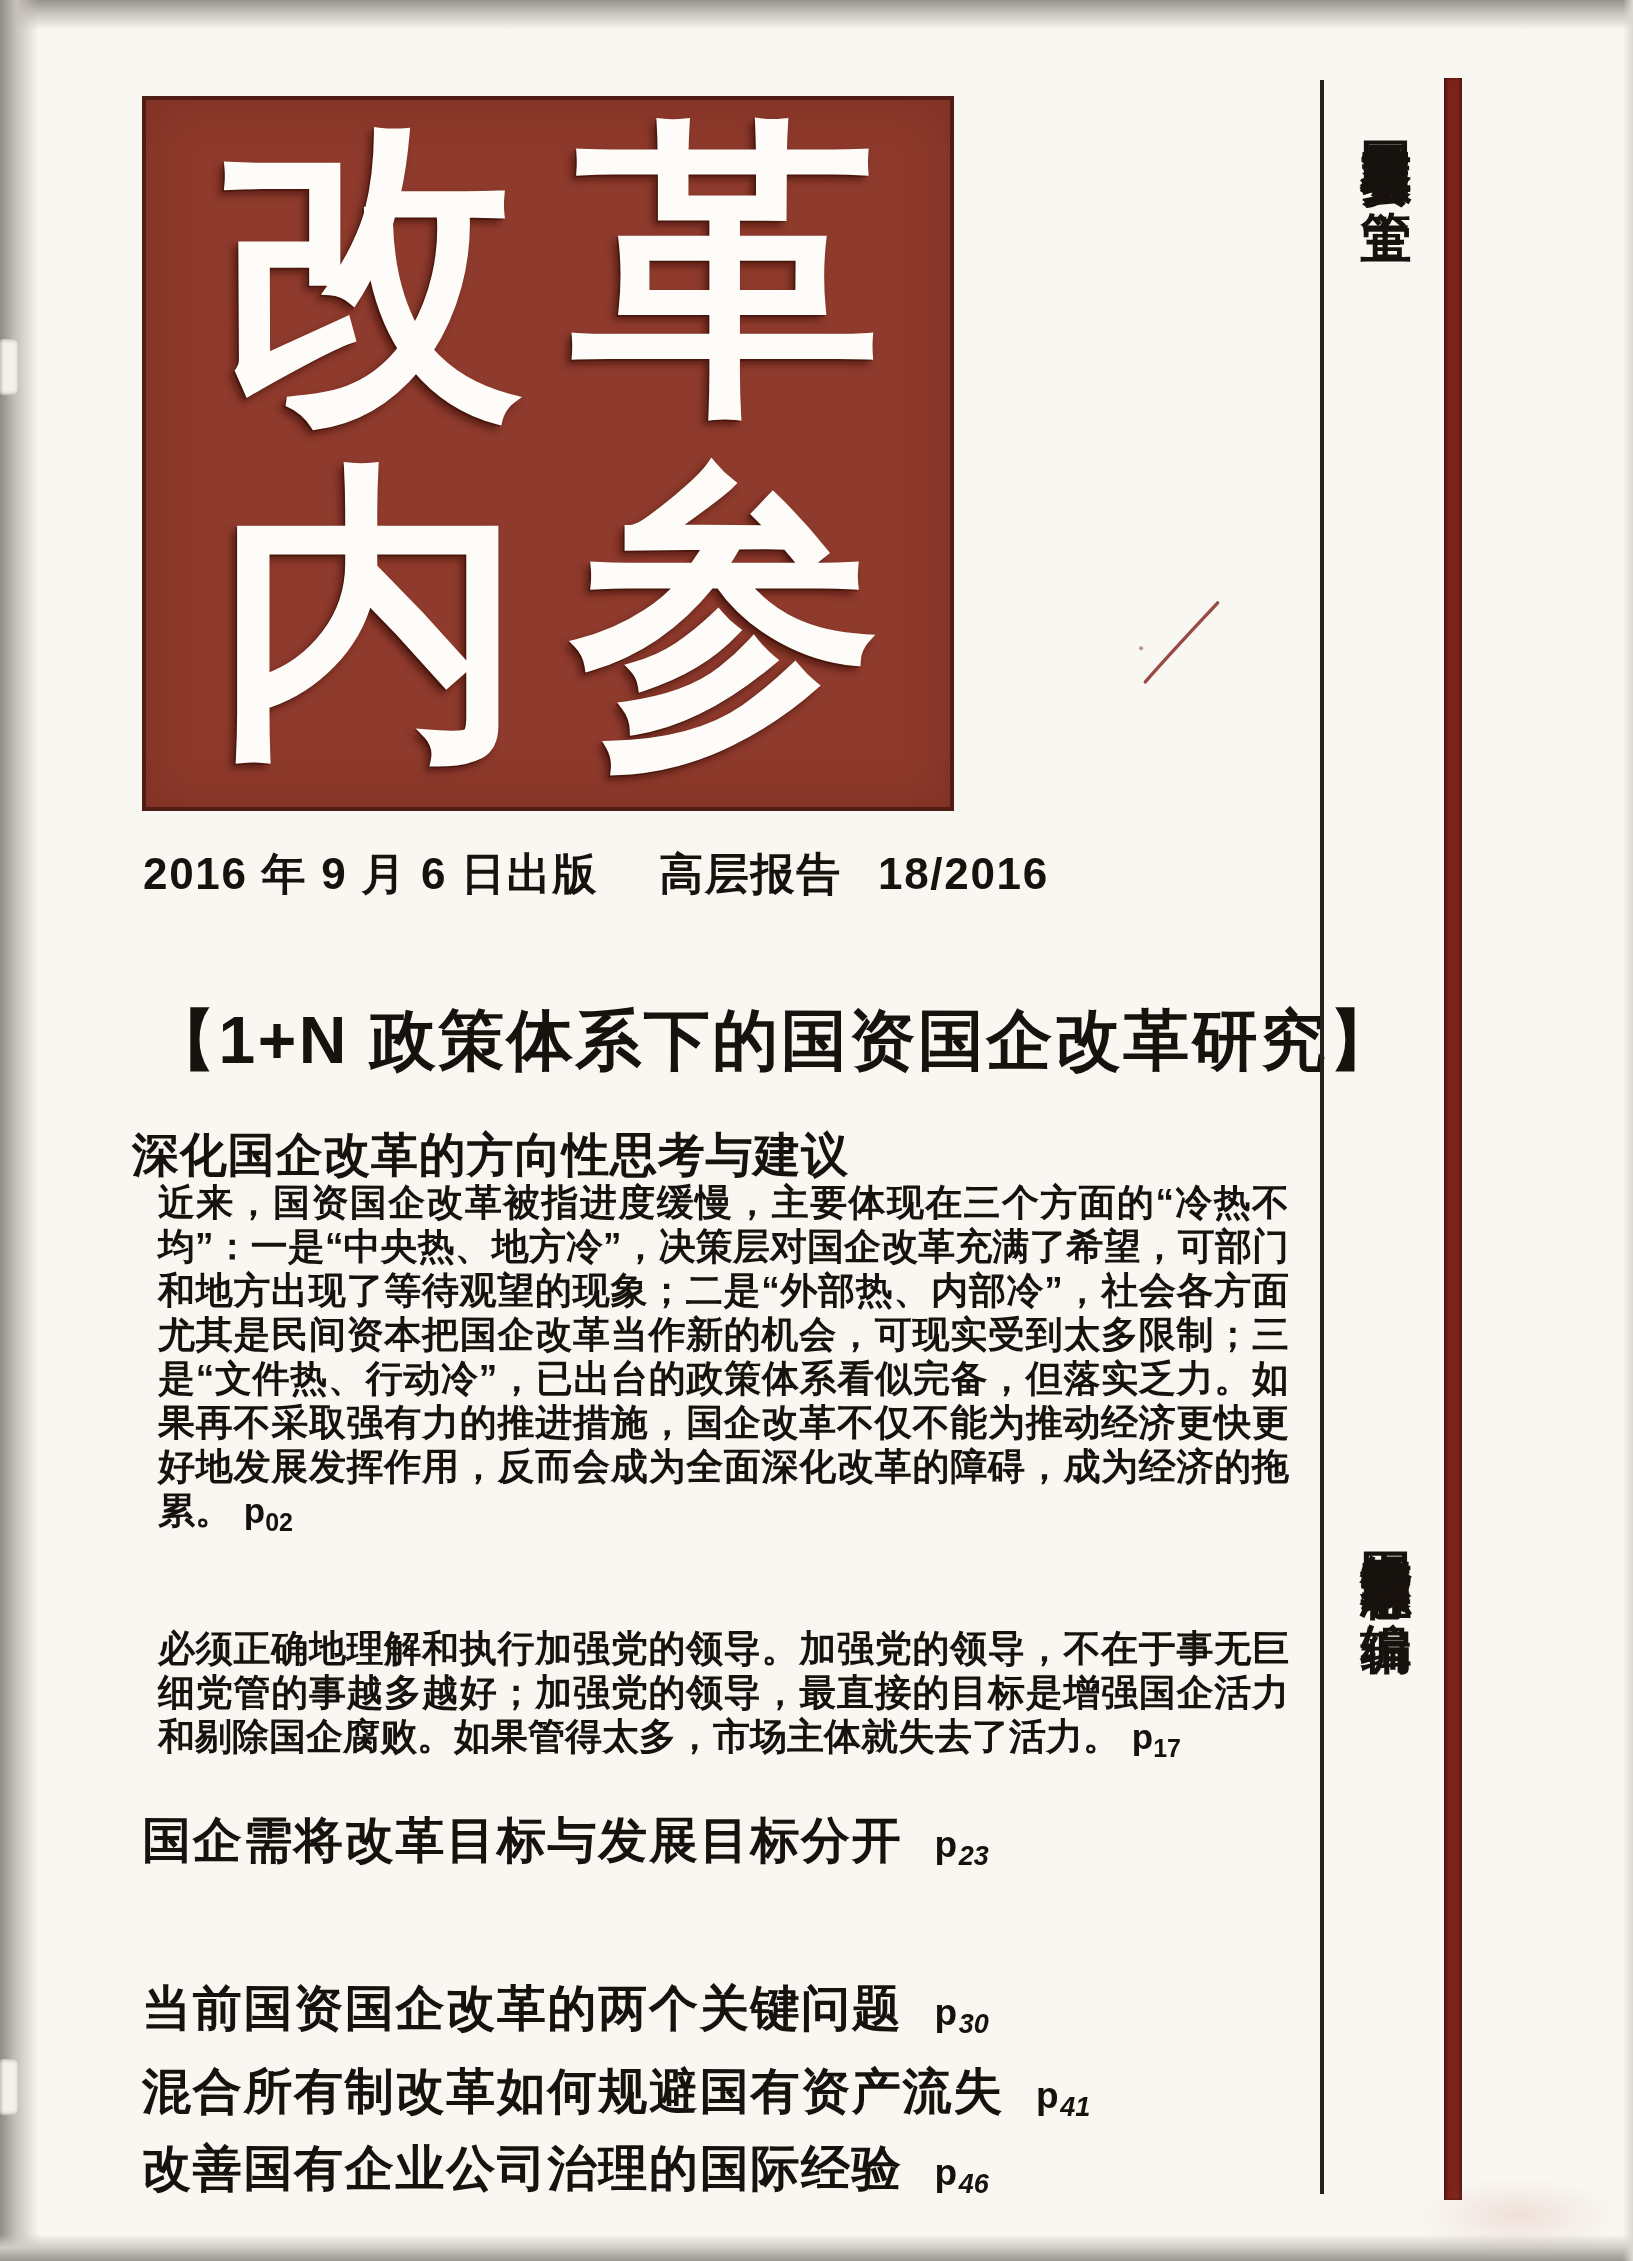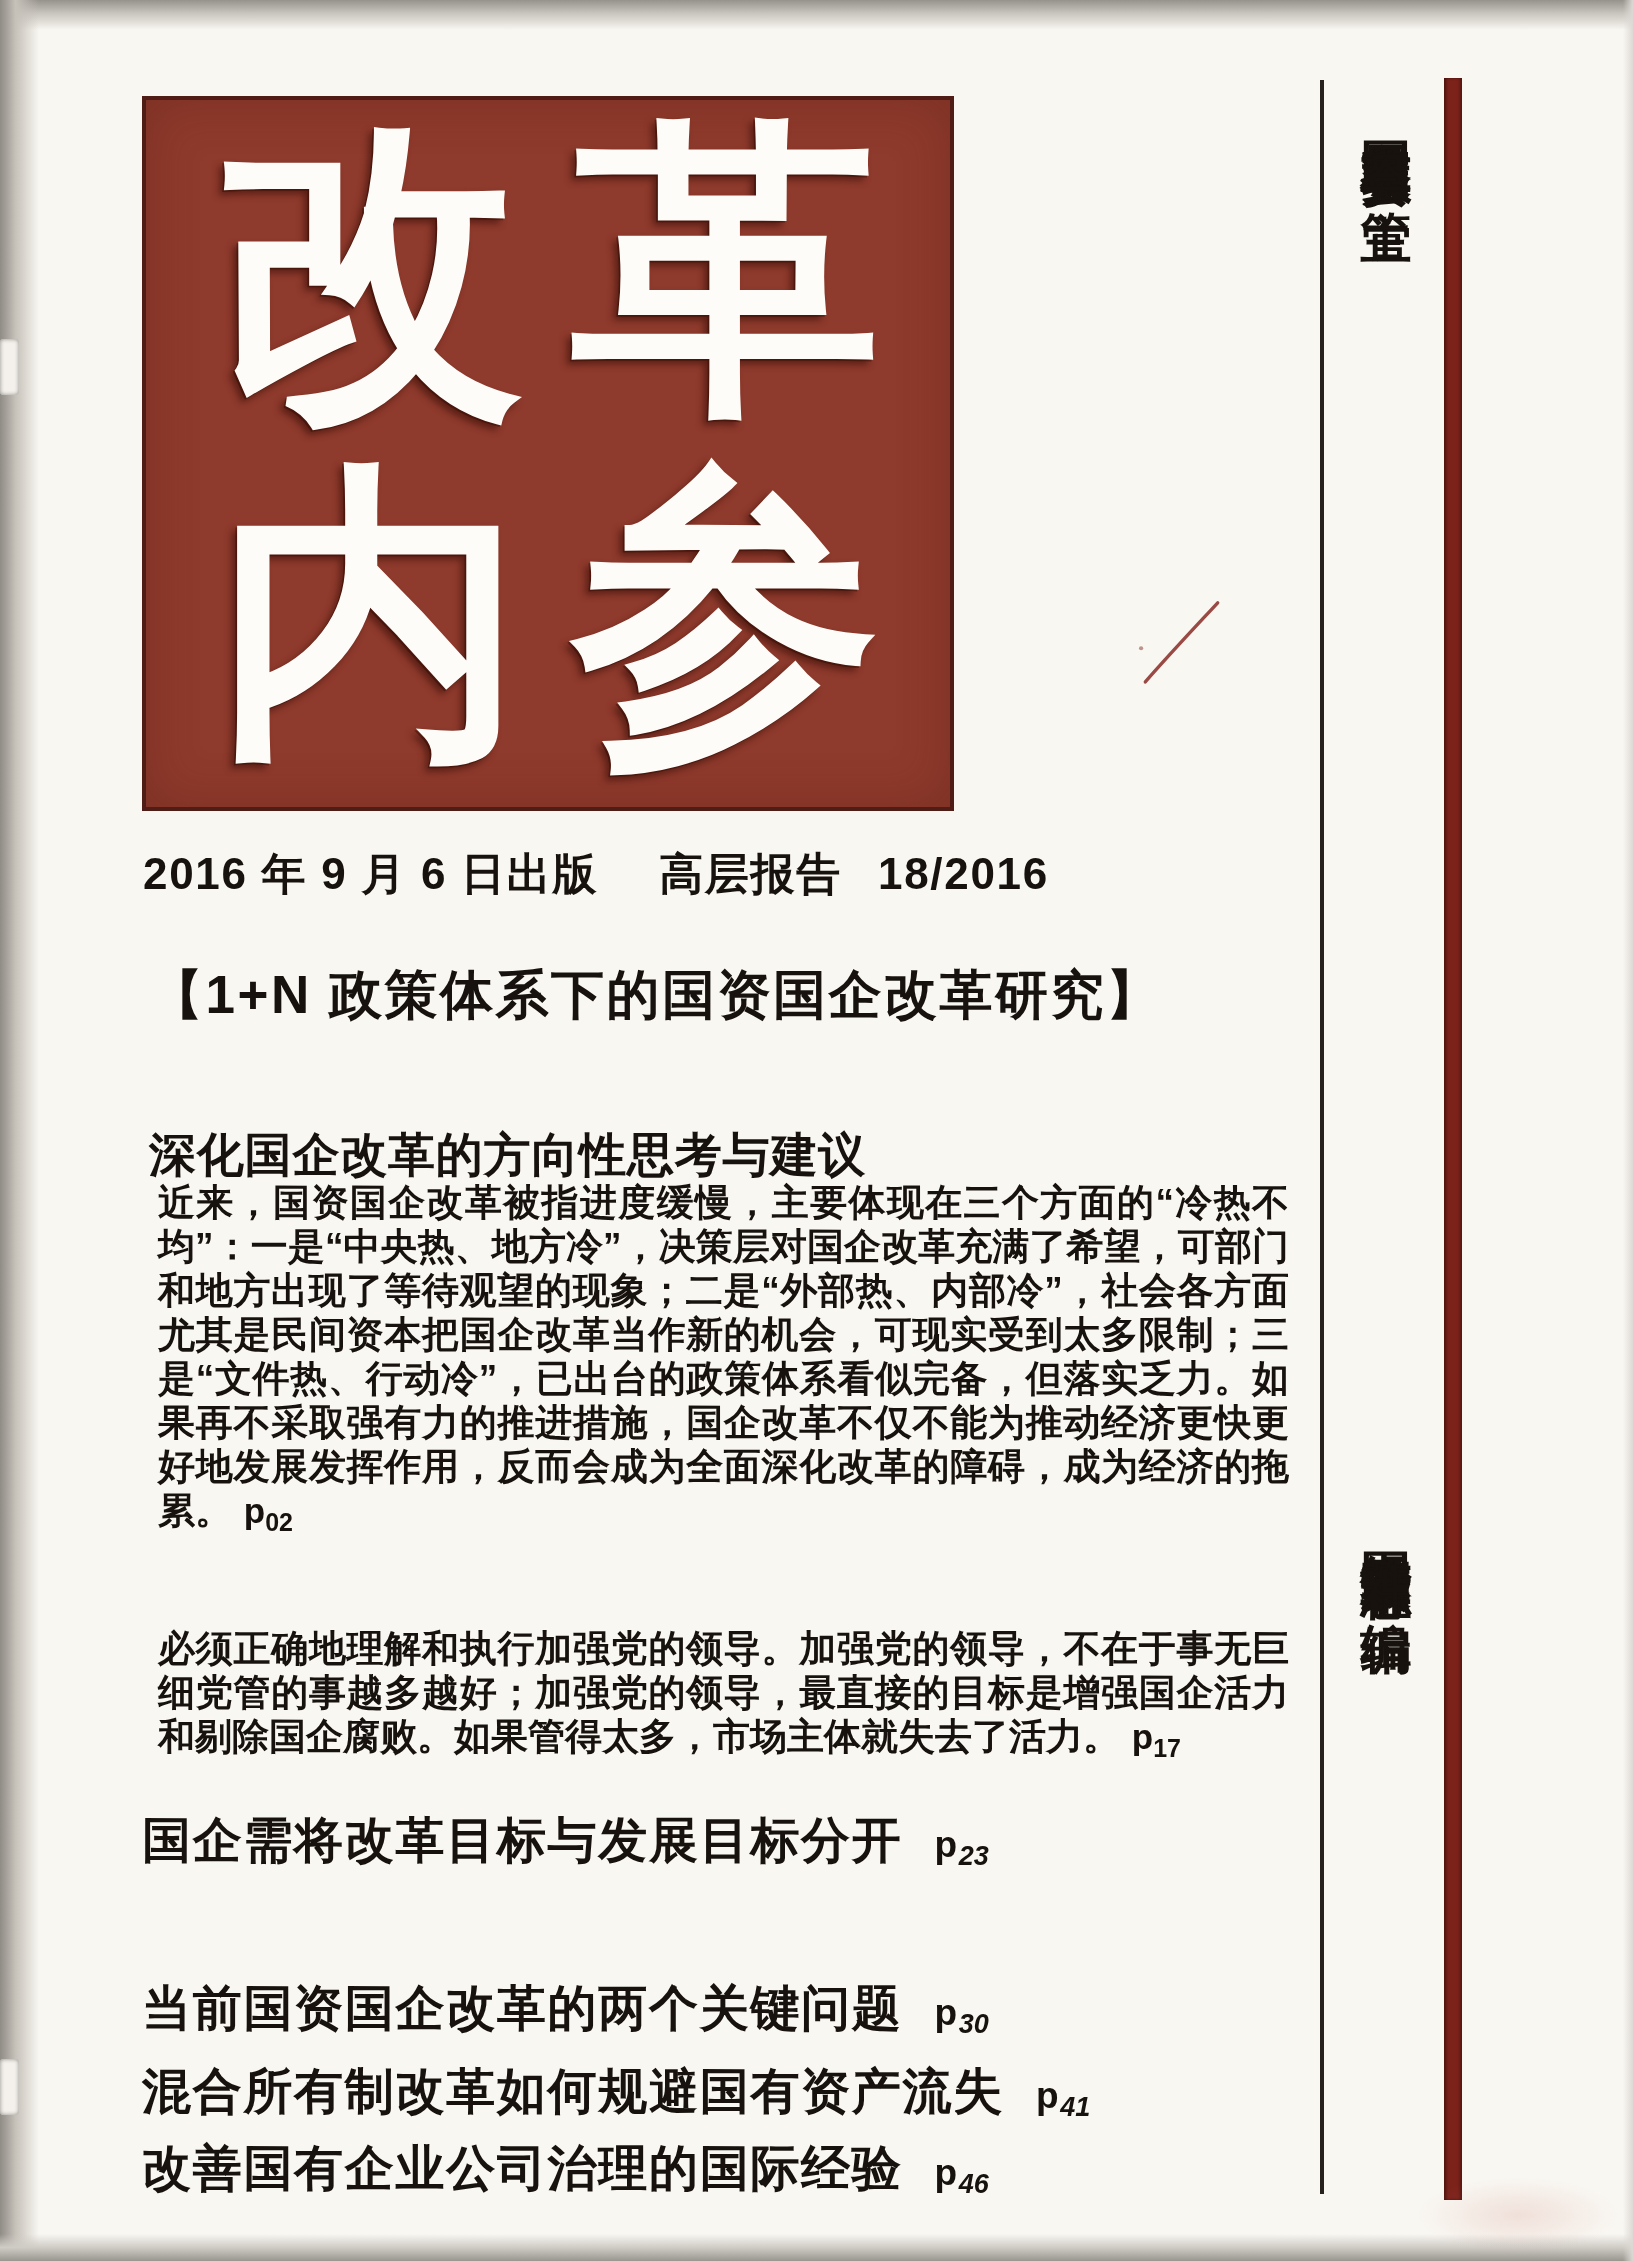--- a/index.html
+++ b/index.html
@@ -52,27 +52,27 @@
   
   .issue-line {
     position:absolute; left:143px; top:845px;
     font-size:44px; font-weight:700; letter-spacing:1.7px; white-space:nowrap;
   }
   .issue-line .report { margin-left:61px; }
   .issue-line .issnum { margin-left:36px; }
 
   
   .feature-title {
-    position:absolute; left:150px; top:960px;
-    font-size:53px; font-weight:700; letter-spacing:2.5px; white-space:nowrap;
+    position:absolute; left:150px; top:996px;
+    font-size:66px; font-weight:700; letter-spacing:2.5px; white-space:nowrap;
   }
 
   
   .art-title {
-    position:absolute; left:149px; margin:0;
+    position:absolute; left:132px; margin:0;
     font-family:"Liberation Serif", serif;
     font-size:47px; font-weight:700; letter-spacing:0.8px; white-space:nowrap;
   }
   .t1 { top:1124px; }
   .t2 { top:1563px; }
   .art-body {
     position:absolute; left:158px; width:1131px;
     font-size:37px; line-height:44px; font-weight:700;
     text-align:justify; text-justify:inter-ideograph; text-align-last:left;
   }

